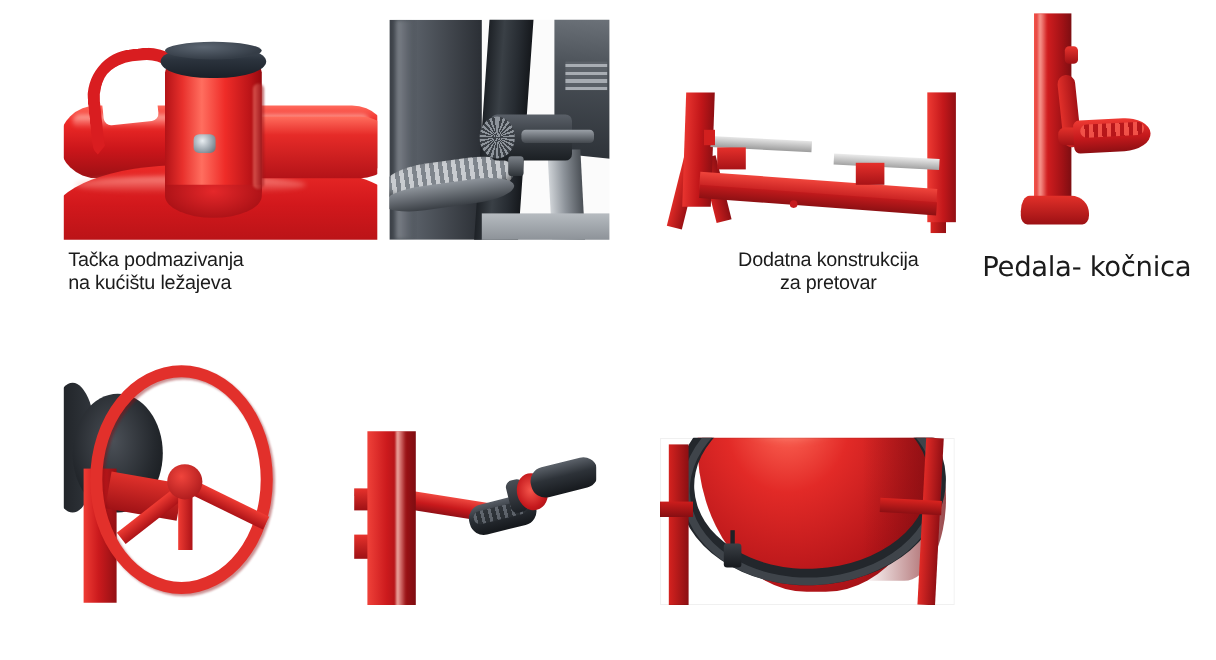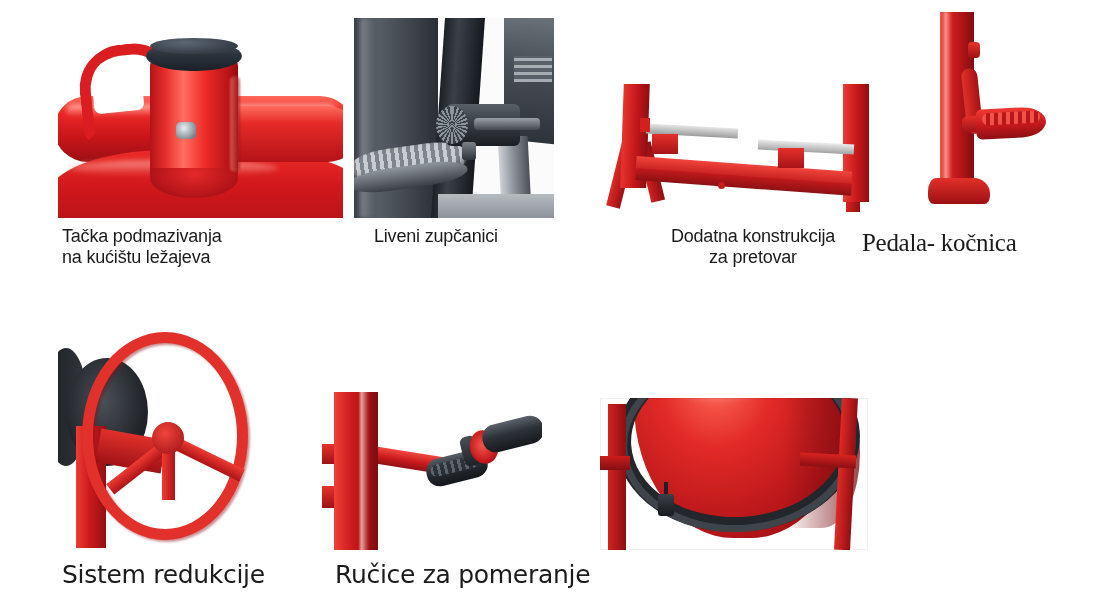--- a/index.html
+++ b/index.html
@@ -462,21 +462,20 @@
     <div class="sh column"></div>
     <div class="sh leg"></div>
     <div class="sh floor"></div>
     <div class="sh ring"></div>
     <div class="sh ring2"></div>
     <div class="sh pinionbox"></div>
     <div class="sh pinion"></div>
     <div class="sh shaft"></div>
     <div class="sh bolt"></div>
   </div>
-  <div class="caption cap-a" style="left:374px;top:226px;width:220px;">Liveni zupčanici</div>
 
   <div class="photo" id="p3">
     <div class="sh legA"></div>
     <div class="sh legB"></div>
     <div class="sh legC"></div>
     <div class="sh postL"></div>
     <div class="sh postR"></div>
     <div class="sh railL"></div>
     <div class="sh railR"></div>
     <div class="sh beam"></div>
@@ -492,50 +491,48 @@
   <div class="photo" id="p4">
     <div class="sh post"></div>
     <div class="sh post-hi"></div>
     <div class="sh knob"></div>
     <div class="sh arm"></div>
     <div class="sh armb"></div>
     <div class="sh pedal"></div>
     <div class="sh pedal-tread"></div>
     <div class="sh foot"></div>
   </div>
-  <div class="caption cap-b" style="left:862px;top:228px;width:210px;font-family:Liberation Serif, serif;">Pedala- kočnica</div>
+  <div class="caption cap-b" style="left:893px;top:228px;width:210px;">Pedala- kočnica</div>
 
   <div class="photo" id="p5">
     <div class="sh blackdisc2"></div>
     <div class="sh blackdisc"></div>
     <div class="sh postv"></div>
     <div class="sh bracket"></div>
     <div class="sh wheel-sh"></div>
     <div class="sh wheel"></div>
     <div class="sh spoke1"></div>
     <div class="sh spoke2"></div>
     <div class="sh spoke3"></div>
     <div class="sh hubc"></div>
   </div>
-  <div class="caption cap-b" style="left:62px;top:560px;width:280px;">Sistem redukcije</div>
 
   <div class="photo" id="p6">
     <div class="sh wire"></div>
     <div class="sh stubL"></div>
     <div class="sh stubL2"></div>
     <div class="sh rod"></div>
     <div class="sh bar"></div>
     <div class="sh bar-hi"></div>
     <div class="sh grip1"></div>
     <div class="sh grip1-r"></div>
     <div class="sh collar"></div>
     <div class="sh redring"></div>
     <div class="sh grip2"></div>
   </div>
-  <div class="caption cap-b" style="left:335px;top:560px;width:300px;">Ručice za pomeranje</div>
 
   <div class="photo" id="p7">
     <div class="bg"></div>
     <div class="sh drum"></div>
     <div class="sh drum-hi"></div>
     <div class="sh drum-edge"></div>
     <div class="sh guard"></div>
     <div class="sh guard2"></div>
 
     <div class="sh frameL"></div>

